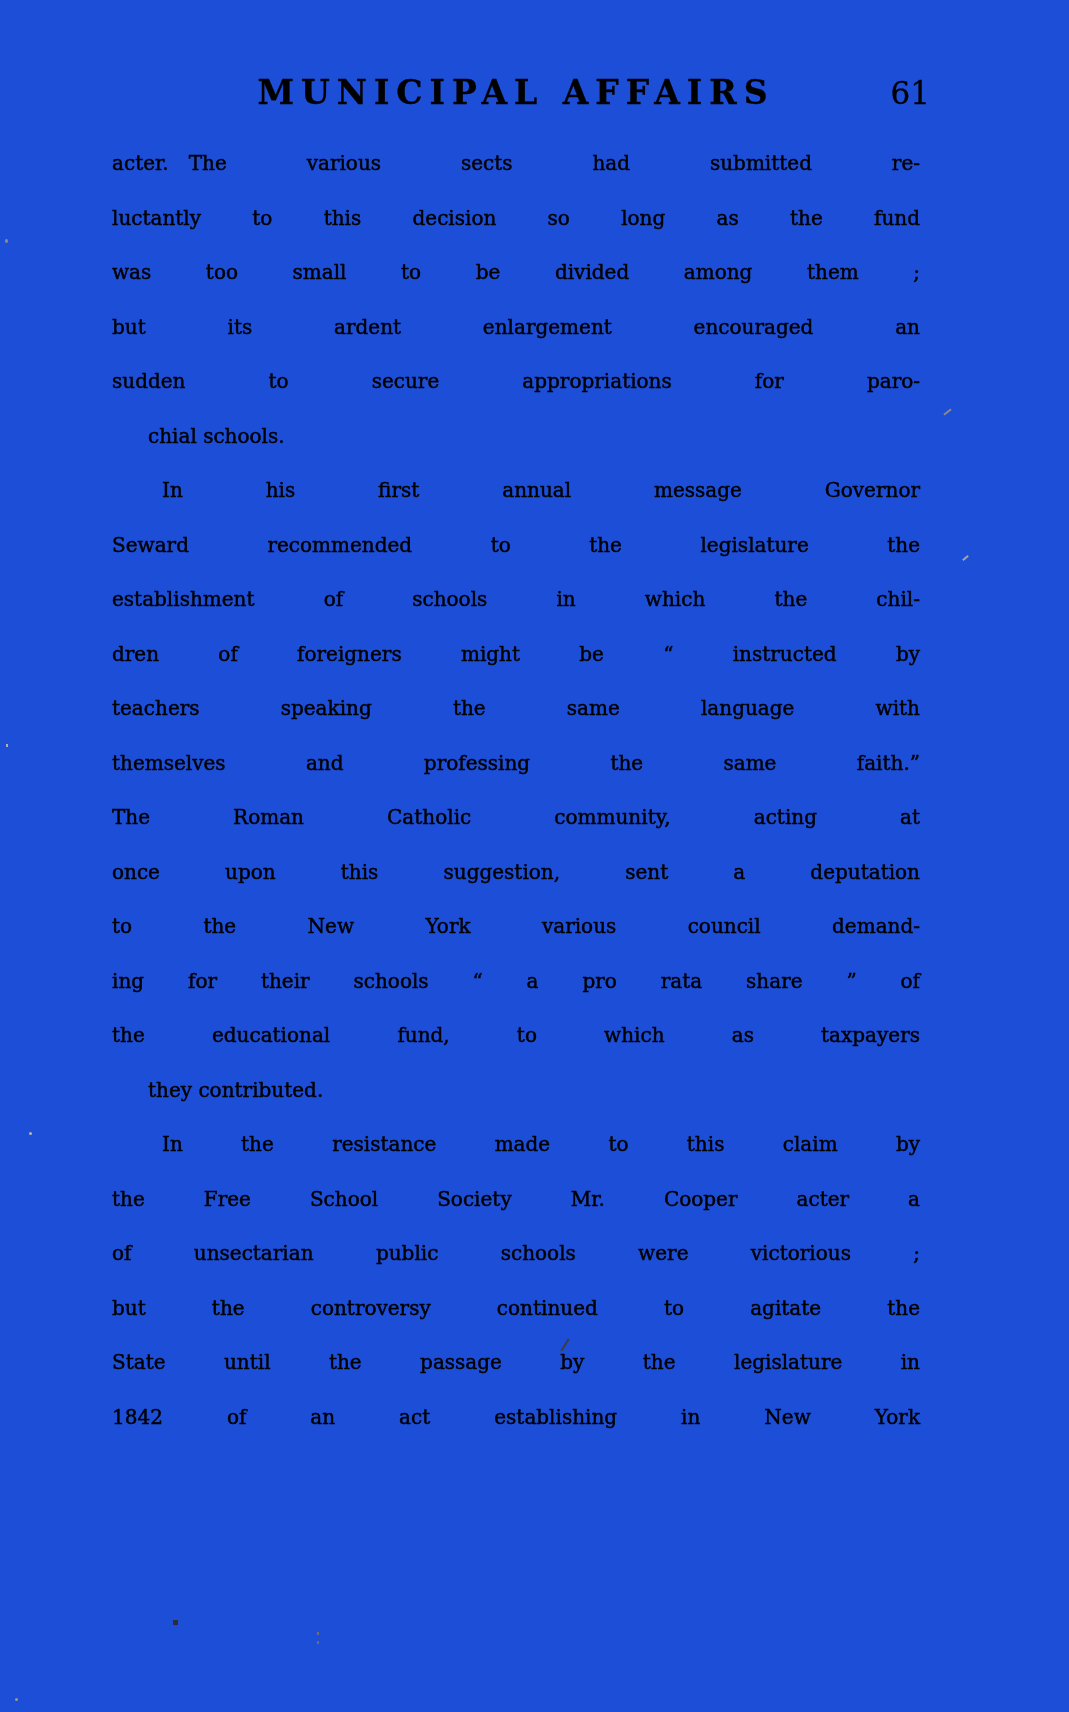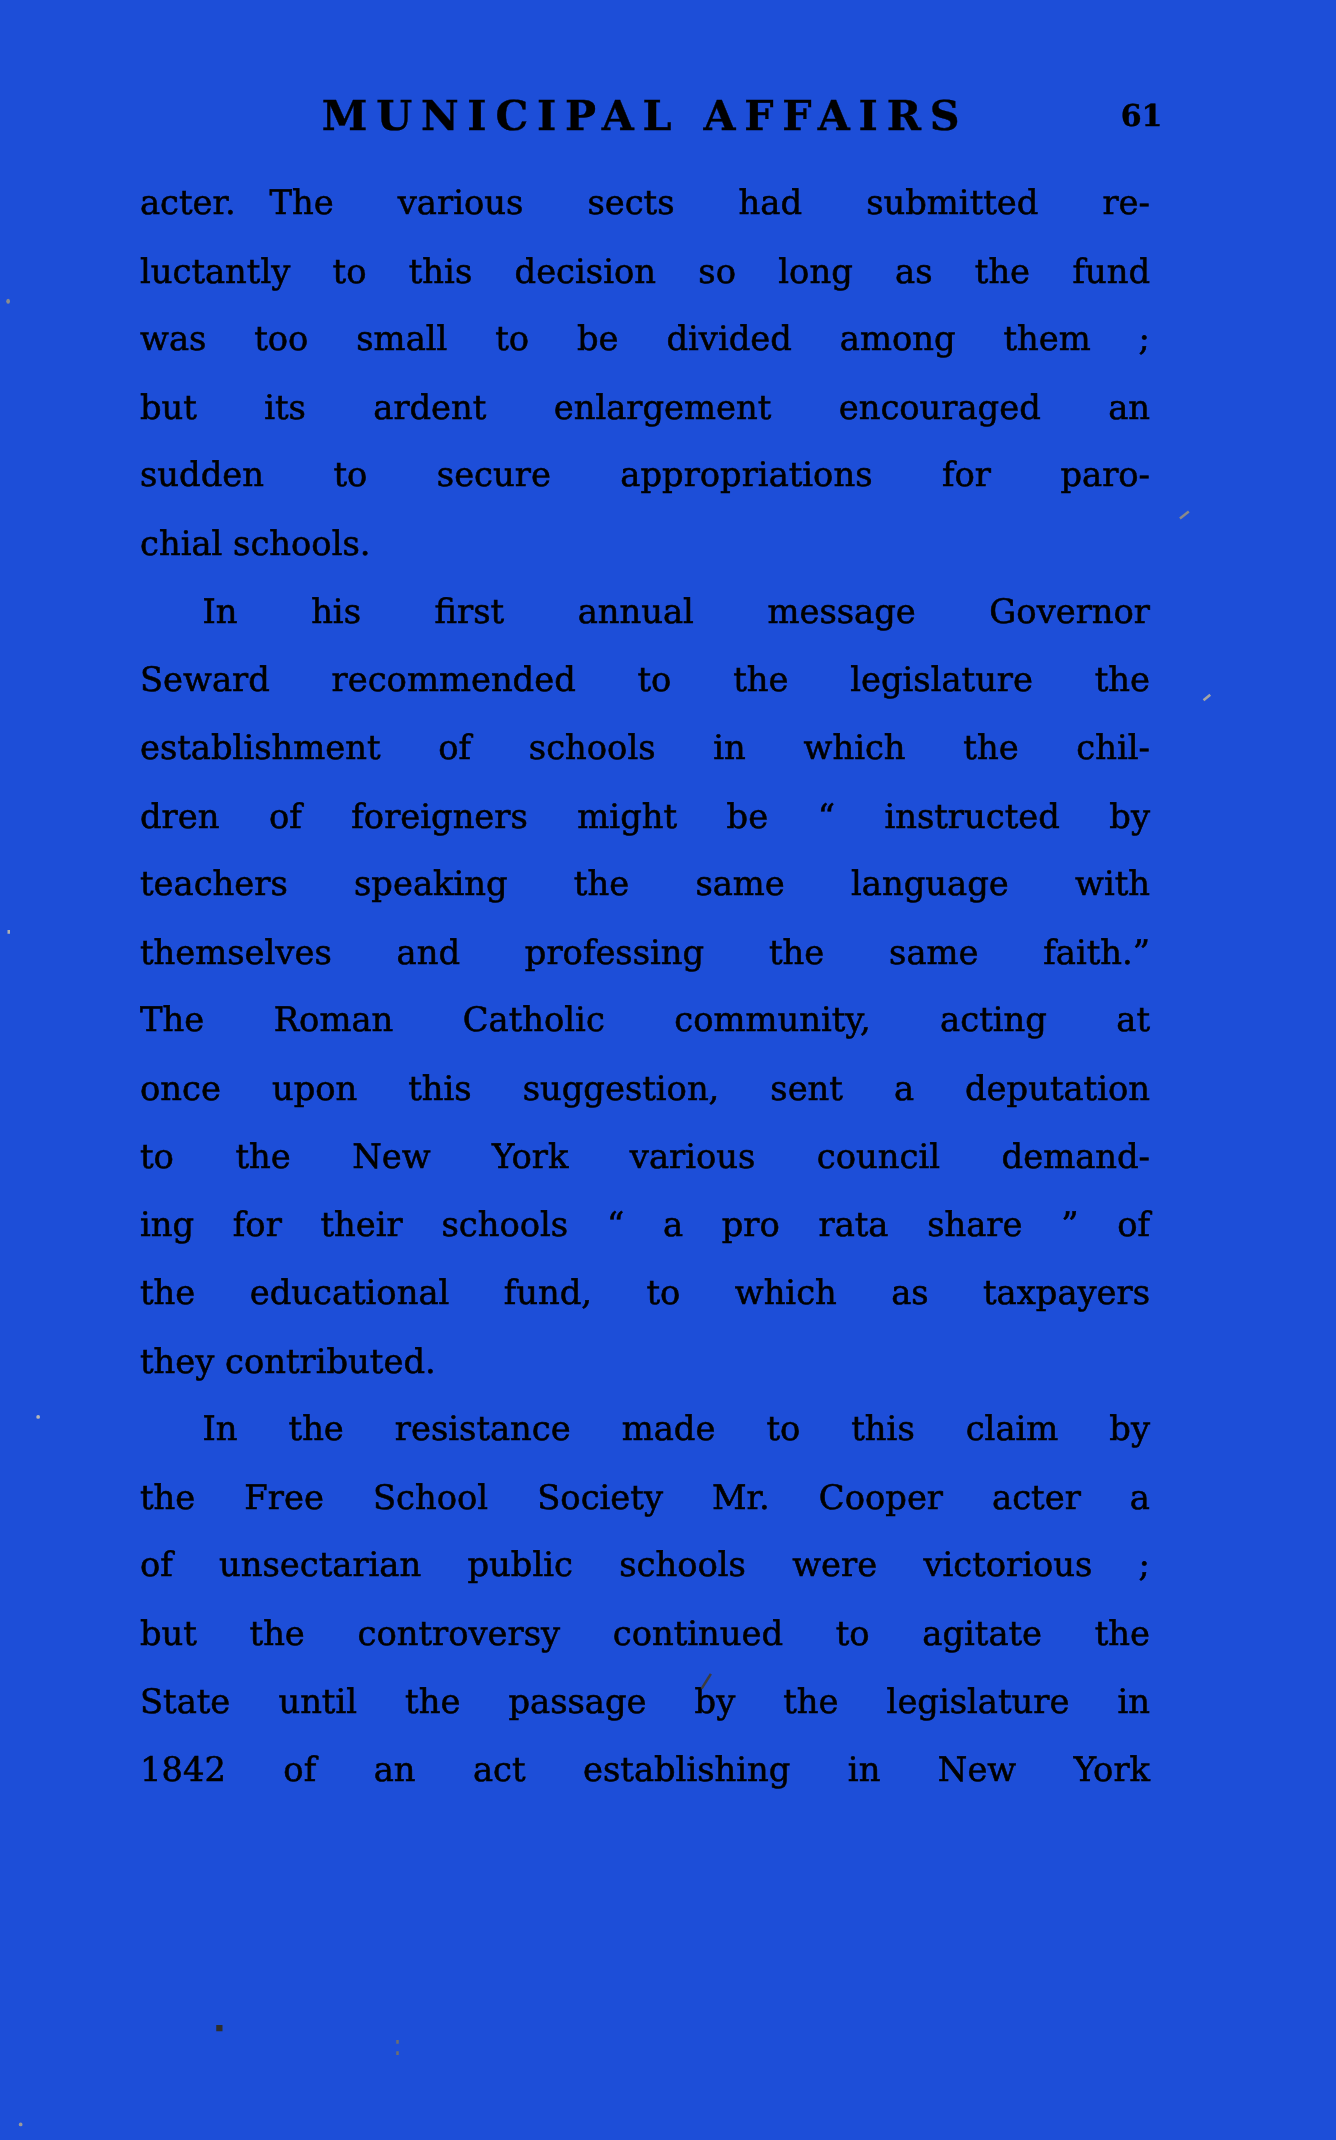--- a/index.html
+++ b/index.html
@@ -31,45 +31,46 @@
     font-weight: bold;
     letter-spacing: 7px;
     line-height: 42px;
     -webkit-text-stroke: 0.3px #000;
     white-space: nowrap;
   }
   .page-number {
     position: absolute;
     top: 0;
     right: -10px;
-    font-size: 24px;
-    font-weight: bold;
+    font-size: 31px;
+    font-weight: normal;
     line-height: 42px;
     -webkit-text-stroke: 0.3px #000;
   }
   
   .text-column {
     position: absolute;
     left: 112px;
     top: 136px;
     width: 808px;
-    font-size: 27px;
+    font-size: 20px;
     line-height: 54.5px;
     -webkit-text-stroke: 0.45px #000;
   }
   .text-line {
     text-align: justify;
     text-align-last: justify;
     white-space: normal;
     height: 54.5px;
     overflow: visible;
   }
   .text-line.flush {
     text-align: left;
     text-align-last: left;
+    margin-left: 36px;
   }
   .text-line.indent {
     text-indent: 50px;
   }
   
   .artifact {
     position: absolute;
     background: #808080;
   }
   .a-dot { border-radius: 50%; }

